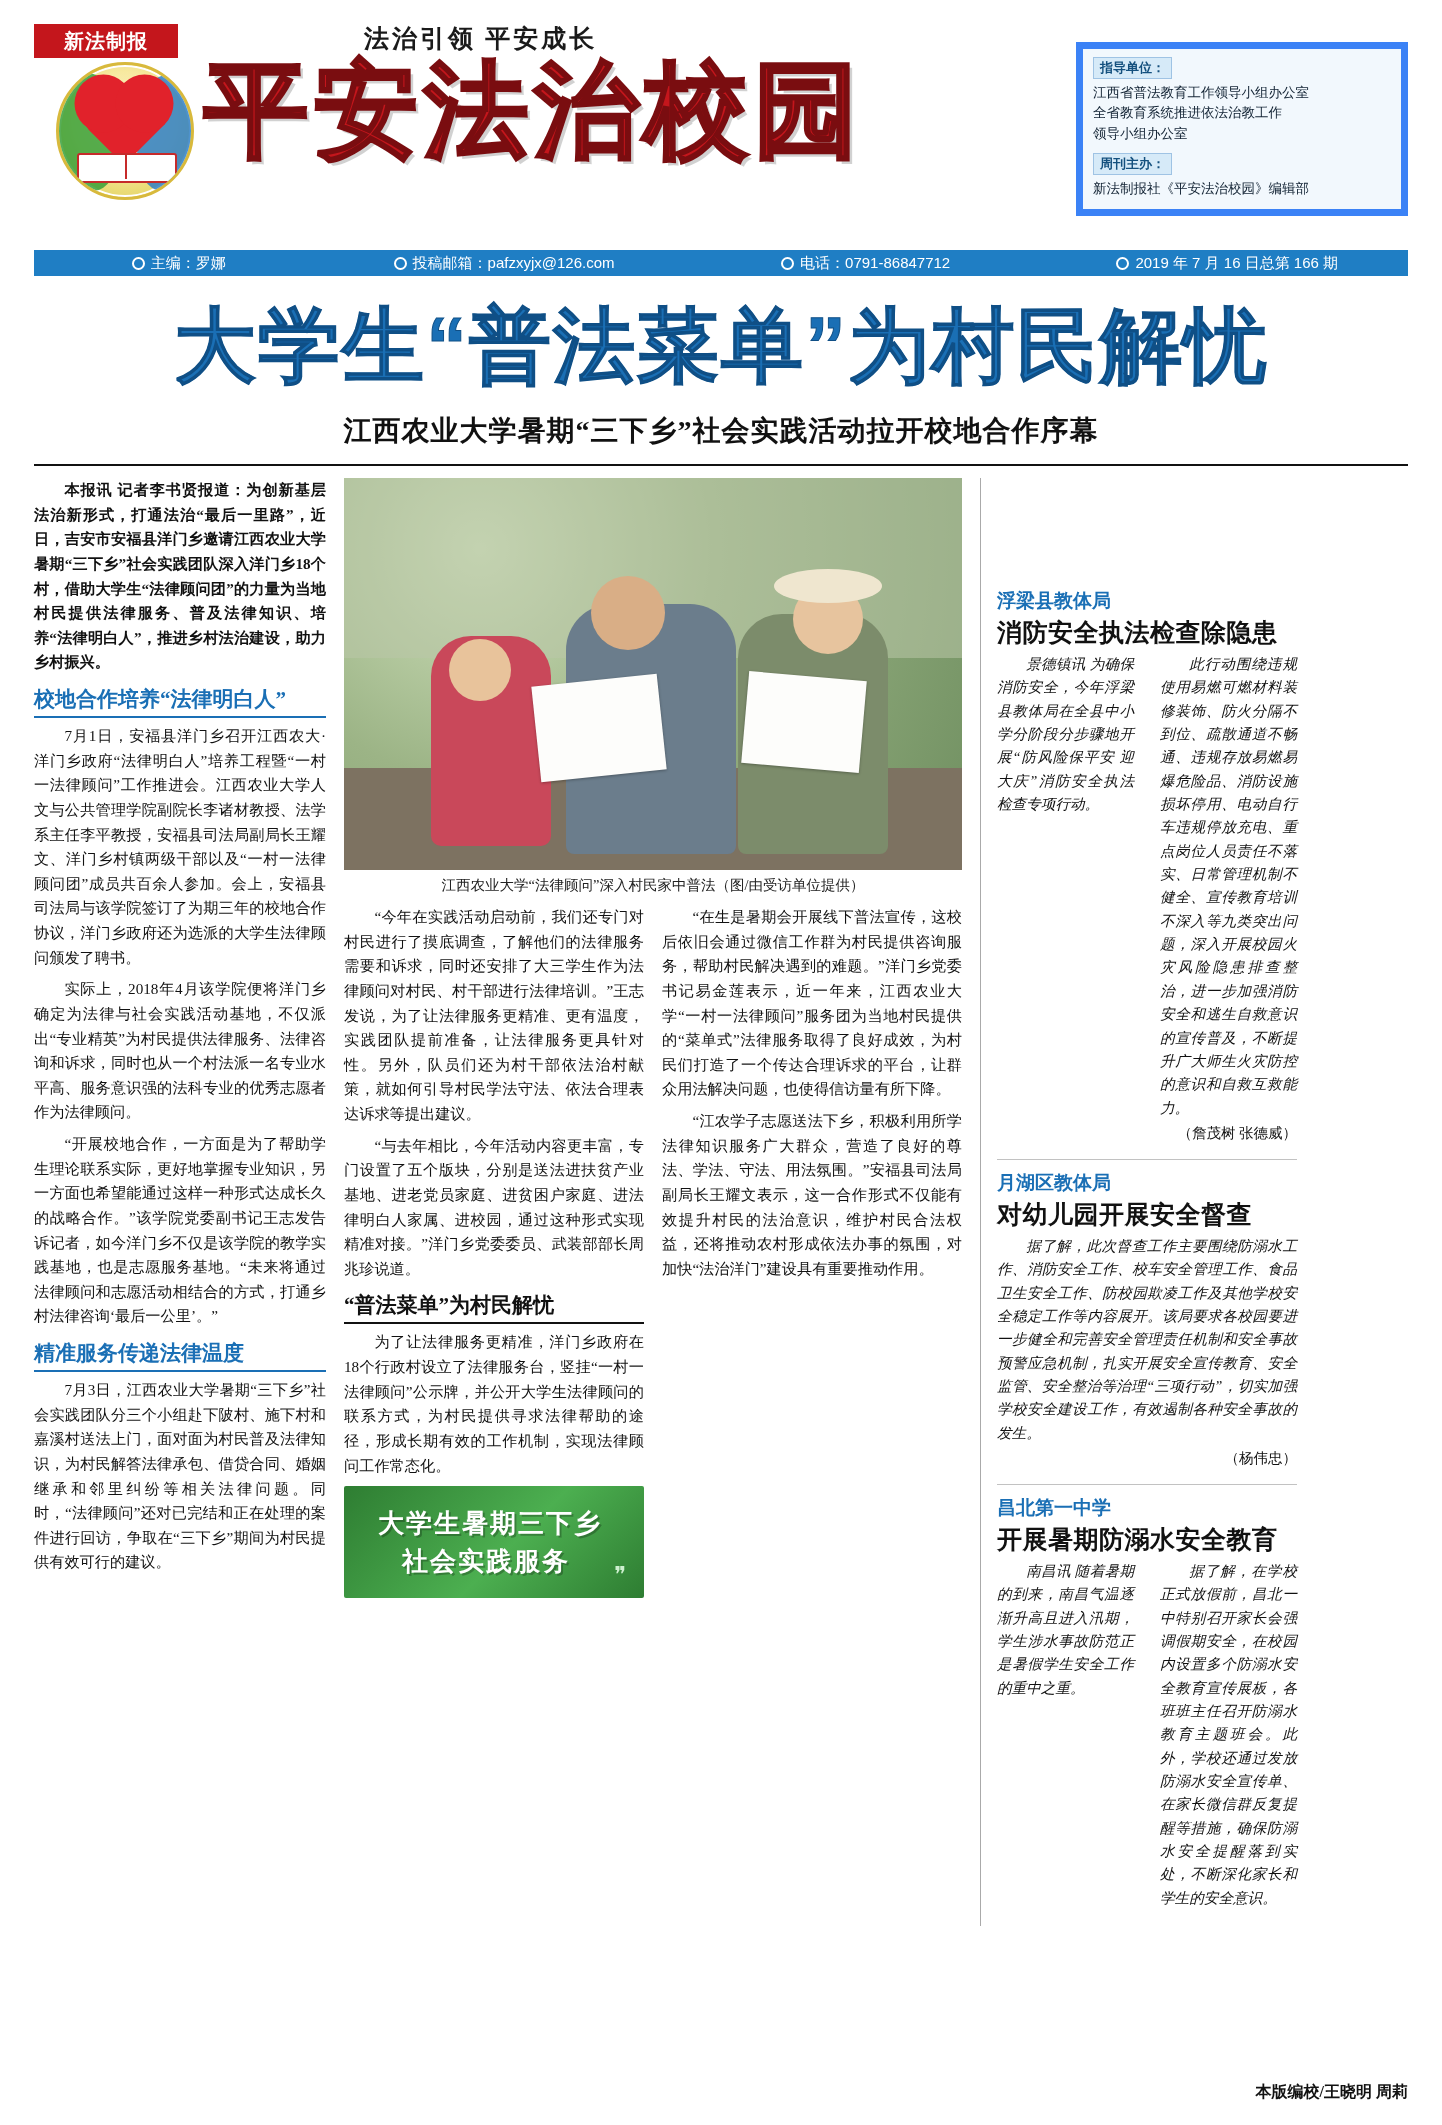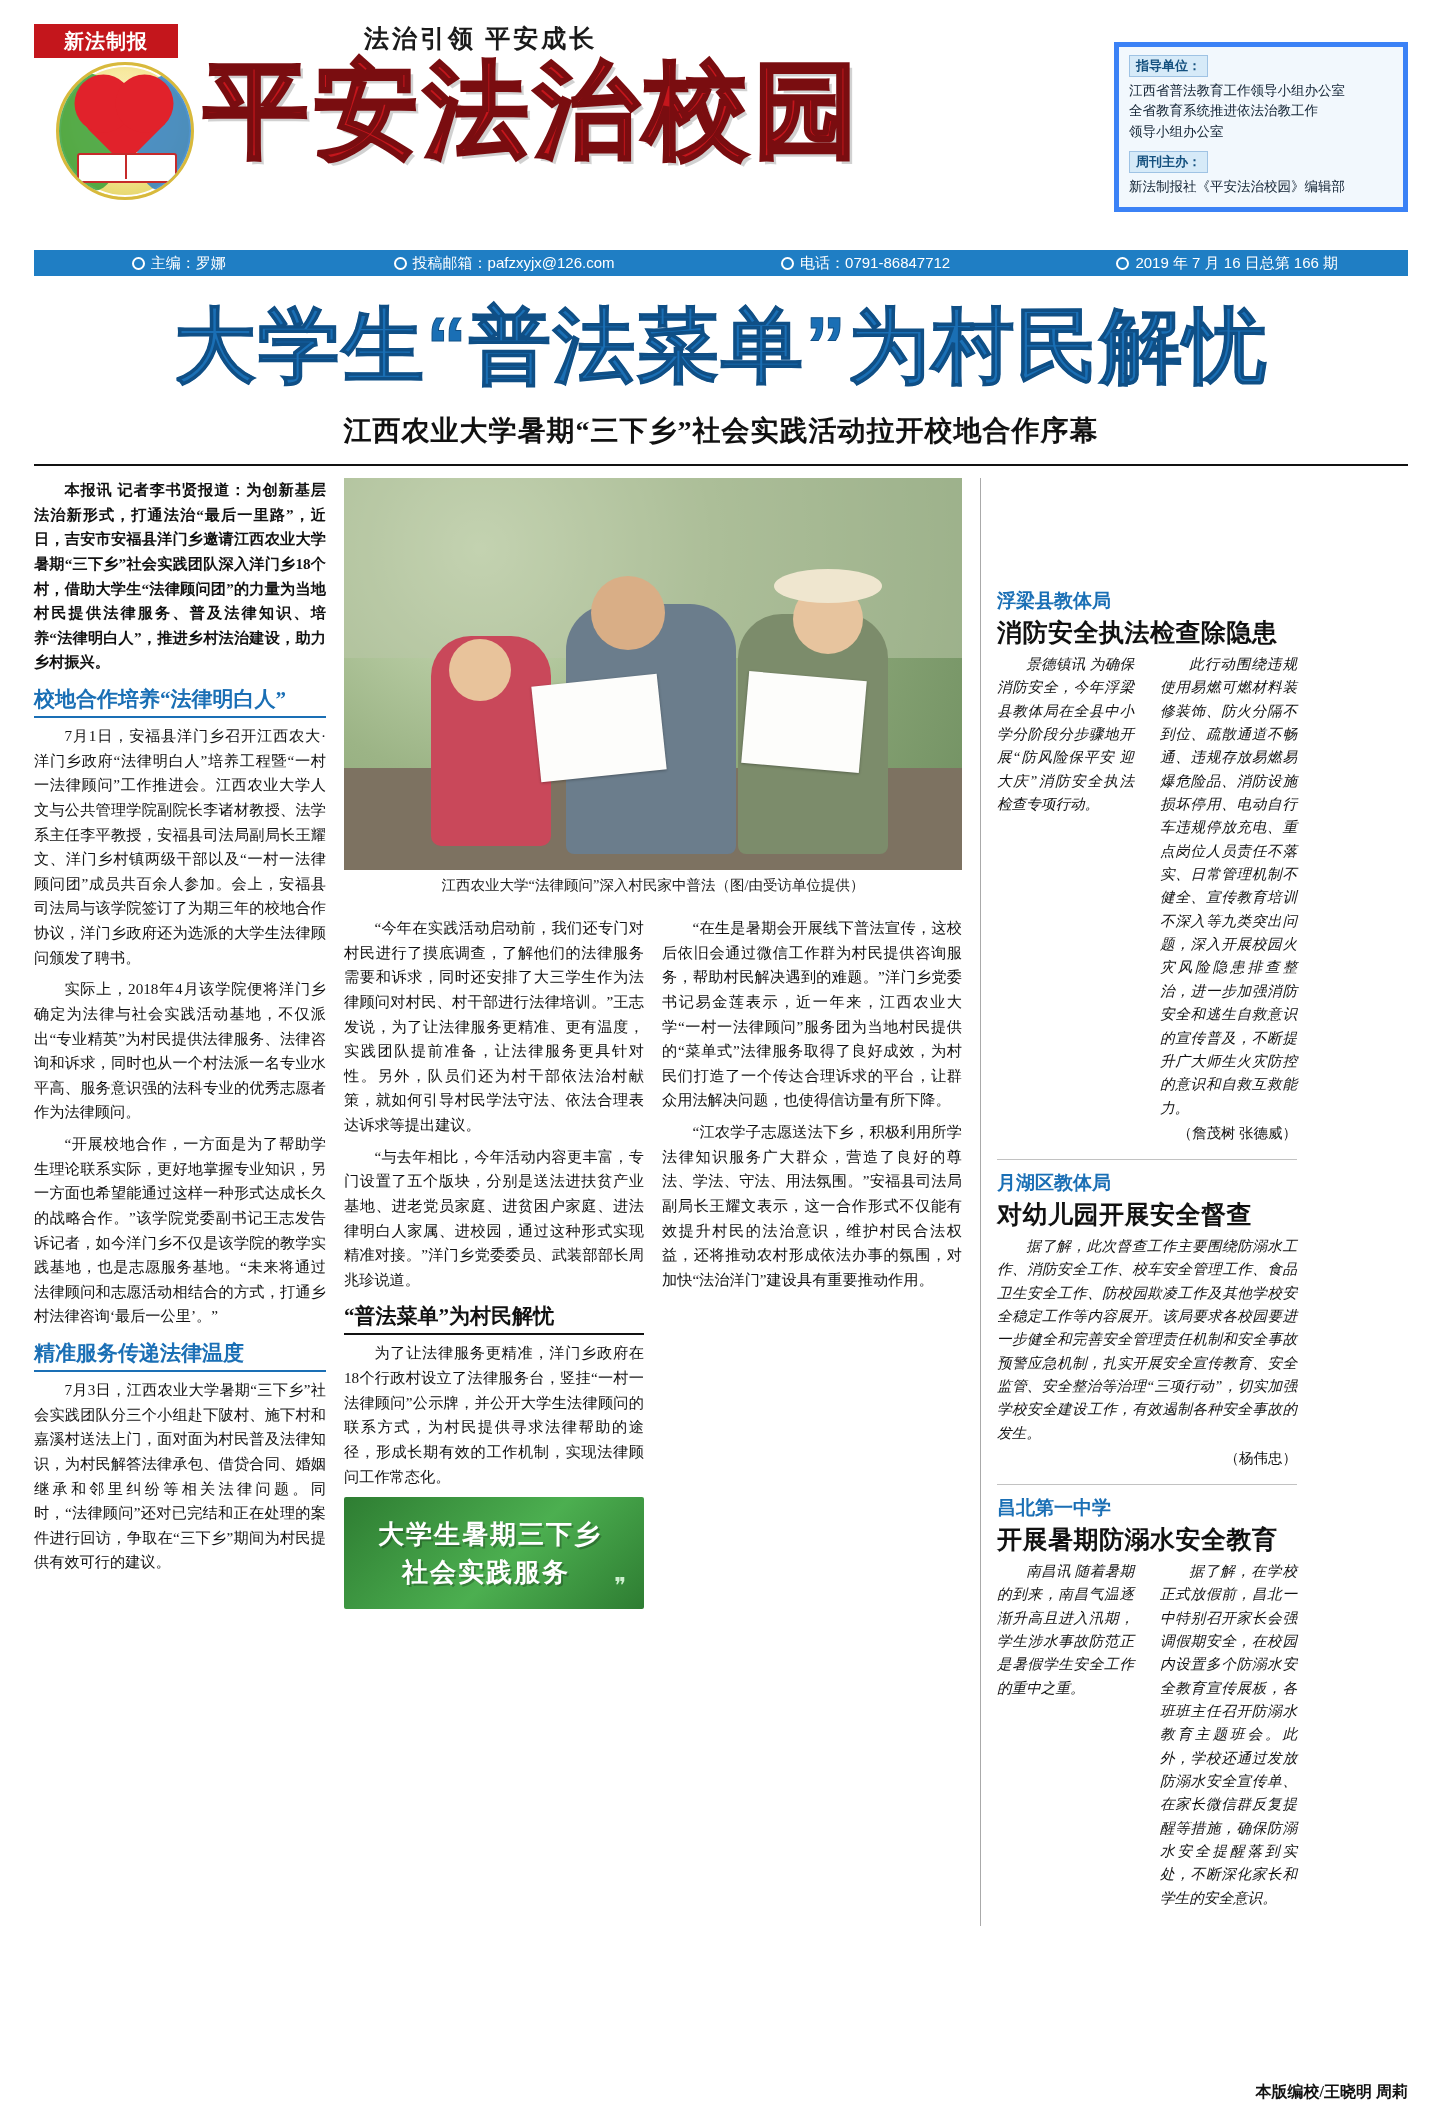--- a/index.html
+++ b/index.html
@@ -27,21 +27,21 @@
   .emblem .heart:before,.emblem .heart:after{content:"";position:absolute;width:58px;height:58px;background:#e1222b;border-radius:50%;}
   .emblem .heart:before{top:-29px;left:0;}
   .emblem .heart:after{top:0;left:29px;}
   .emblem .book{position:absolute;left:18px;bottom:14px;width:96px;height:26px;background:#fff;border:2px solid #c62a2a;border-radius:3px;}
   .emblem .book:before{content:"";position:absolute;left:46px;top:-2px;width:2px;height:26px;background:#c62a2a;}
 
   .bigtitle{position:absolute;left:170px;top:58px;font-size:104px;line-height:1;font-weight:bold;color:#c4161c;
     -webkit-text-stroke:3px #7a0d10;letter-spacing:6px;font-family:"Liberation Sans",sans-serif;
     text-shadow:4px 4px 0 rgba(0,0,0,.18);}
 
-  .guide-box{position:absolute;right:0;top:42px;width:294px;border:5px solid #3b82f6;background:#f2f8fd;padding:8px 10px 10px 10px;box-sizing:border-box;}
+  .guide-box{position:absolute;right:0;top:42px;width:332px;border:7px solid #3b82f6;background:#f2f8fd;padding:8px 10px 10px 10px;box-sizing:border-box;}
   .guide-head{display:inline-block;background:#d6eaf8;border:1px solid #9fc3e4;font-size:13px;padding:1px 6px;color:#14507e;font-weight:bold;margin-bottom:4px;}
   .guide-box p{margin:0;font-size:13.5px;line-height:1.5;color:#123;}
   .guide-head2{margin-top:9px;}
 
   
   .infobar{height:26px;background:#1f7ec4;color:#fff;display:flex;align-items:center;font-size:15px;font-family:"Liberation Sans",sans-serif;}
   .infobar .cell{flex:1;text-align:center;white-space:nowrap;}
   .infobar .cell:first-child{flex:.8;}
   .dot{display:inline-block;width:9px;height:9px;border:2px solid #fff;border-radius:50%;margin-right:6px;vertical-align:middle;}
 
@@ -162,21 +162,21 @@
         <div class="p2"></div>
           <div class="p2h"></div>
         <div class="p3"></div>
           <div class="p3h"></div>
           <div class="hat"></div>
         <div class="paper1"></div>
           <div class="paper2"></div>
       </div>
       <div class="photo-cap">江西农业大学“法律顾问”深入村民家中普法（图/由受访单位提供）</div>
 
-      <div class="cols" style="margin-top:21px;">
+      <div class="cols" style="margin-top:10px;">
         <div class="colM" style="margin-left:0;">
           <p class="body">“今年在实践活动启动前，我们还专门对村民进行了摸底调查，了解他们的法律服务需要和诉求，同时还安排了大三学生作为法律顾问对村民、村干部进行法律培训。”王志发说，为了让法律服务更精准、更有温度，实践团队提前准备，让法律服务更具针对性。另外，队员们还为村干部依法治村献策，就如何引导村民学法守法、依法合理表达诉求等提出建议。</p>
           <p class="body">“与去年相比，今年活动内容更丰富，专门设置了五个版块，分别是送法进扶贫产业基地、进老党员家庭、进贫困户家庭、进法律明白人家属、进校园，通过这种形式实现精准对接。”洋门乡党委委员、武装部部长周兆珍说道。</p>
           <p class="body"></p>
           <div class="sec-h dark">“普法菜单”为村民解忧</div>
           <p class="body">为了让法律服务更精准，洋门乡政府在18个行政村设立了法律服务台，竖挂“一村一法律顾问”公示牌，并公开大学生法律顾问的联系方式，为村民提供寻求法律帮助的途径，形成长期有效的工作机制，实现法律顾问工作常态化。</p>
           <div class="green-banner">
             <div class="t1">大学生暑期三下乡</div>
             <div class="t2">社会实践服务</div>
             <div class="q">❞</div>

